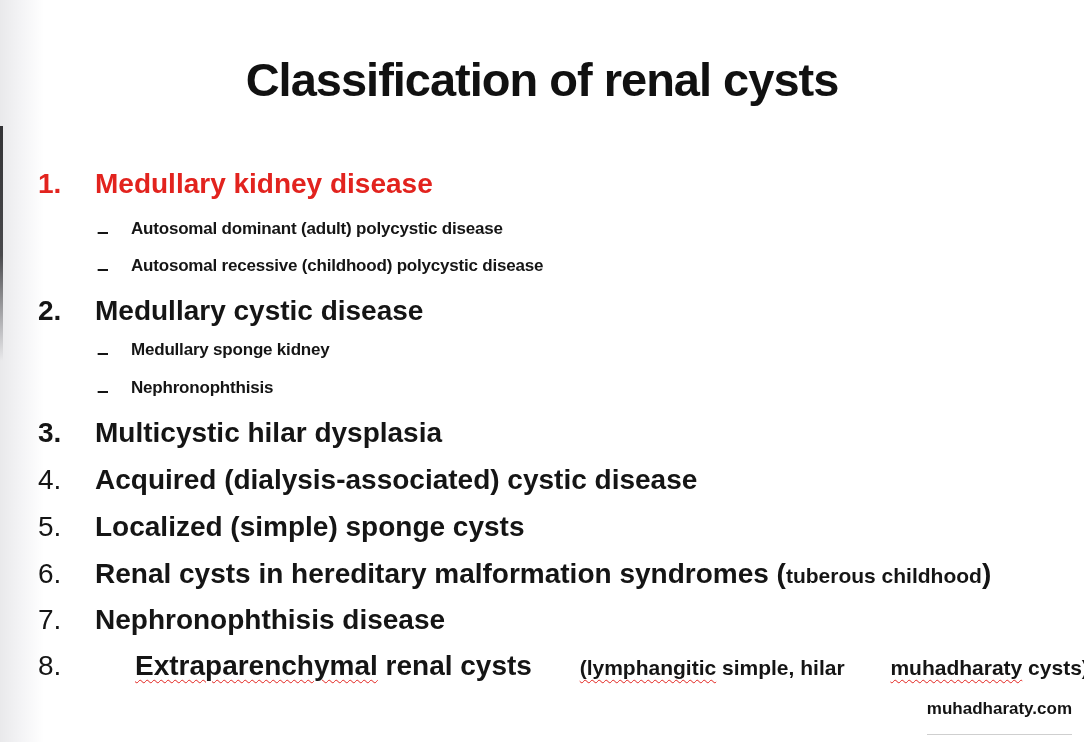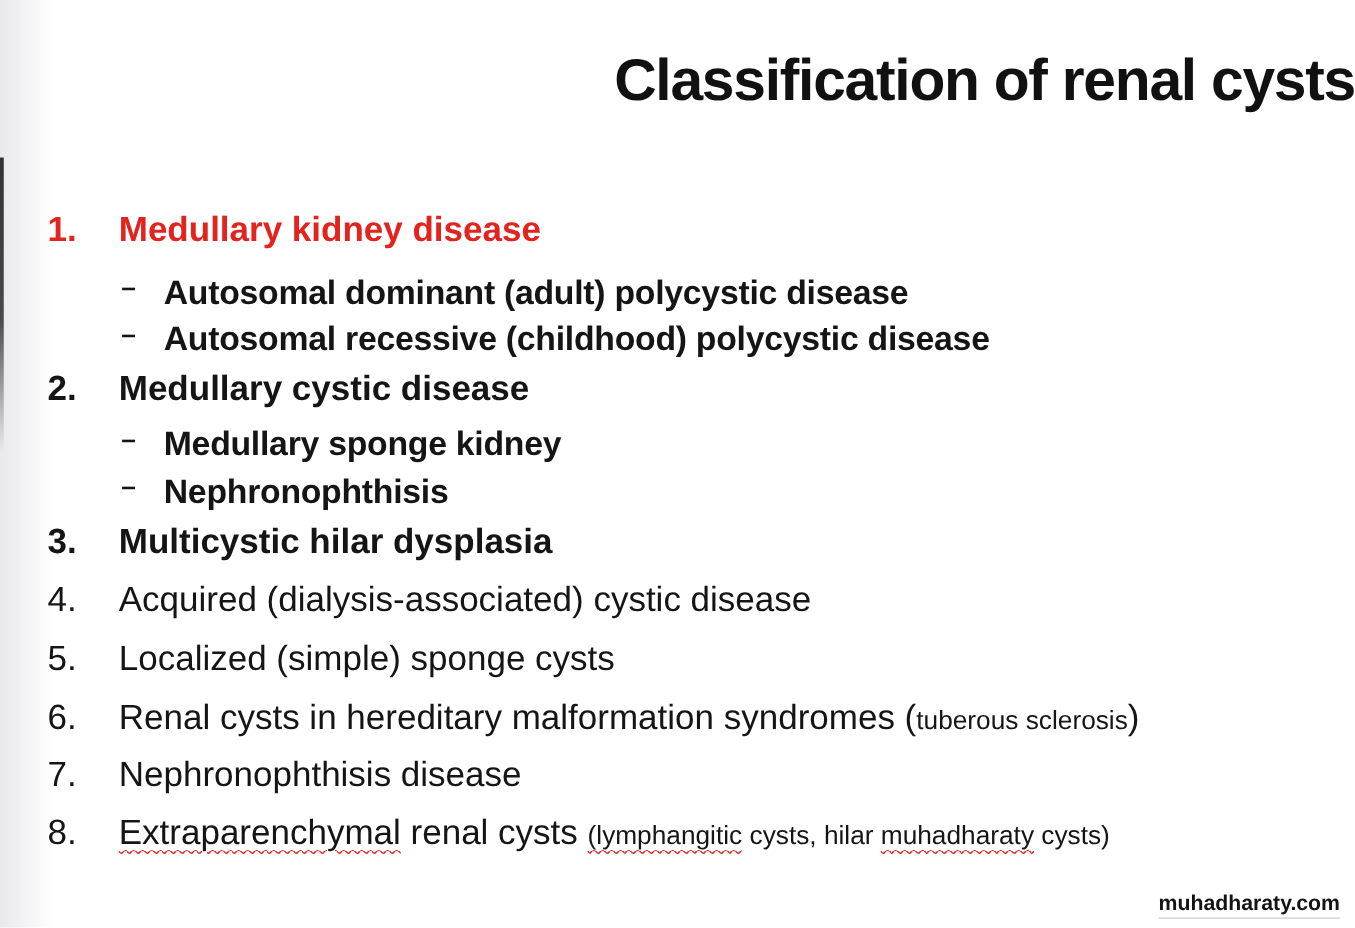--- a/index.html
+++ b/index.html
@@ -20,53 +20,54 @@
     pointer-events: none;
   }
   .edge-line {
     position: absolute; left: 0; top: 126px; width: 3px; height: 235px;
     background: linear-gradient(to bottom,
       rgba(35,35,38,0.92) 0%, rgba(45,45,48,0.85) 55%,
       rgba(90,90,95,0.35) 85%, rgba(120,120,125,0) 100%);
   }
 
   .title {
-    position: absolute; top: 36px; left: 0; width: 100%;
-    text-align: right;
+    position: absolute; top: 52px; left: 0; width: 100%;
+    text-align: center;
     font-size: 47px; font-weight: bold; letter-spacing: -1px;
     color: #111;
   }
 
   .row { position: absolute; left: 0; width: 1040px; white-space: nowrap; }
   .num {
     display: inline-block; position: absolute; left: 38px; width: 50px;
     font-size: 28px;
   }
-  .itm-text { position: absolute; left: 95px; font-size: 28px; }
+  .itm-text { position: absolute; left: 95px; font-size: 28px; font-weight: bold; }
   .red  { color: #e2231e; font-weight: bold; }
   .bold { font-weight: bold; }
 
   .sub-dash { position: absolute; left: 97px; font-size: 21px; font-weight: 600; }
-  .sub-text { position: absolute; left: 131px; font-size: 27px; font-weight: 600; letter-spacing: -0.2px; }
+  .sub-text { position: absolute; left: 131px; font-size: 17px; font-weight: 600; letter-spacing: -0.2px; }
 
   .small-paren { font-size: 21px; }
 
   .squiggle {
     text-decoration: underline;
     text-decoration-style: wavy;
     text-decoration-color: #e2231e;
     text-decoration-thickness: 1px;
     text-underline-offset: 4px;
+    margin-left: 40px;
   }
 
   .watermark {
     position: absolute; right: 12px; bottom: 7px;
     font-size: 17px; font-weight: bold; color: #141414;
     border-bottom: 1px solid #cfcfcf;
-    padding-bottom: 1px;
+    padding-bottom: 15px;
   }
 
   
   #r1  { top: 168px; }
   #r1a { top: 219px; }
   #r1b { top: 256px; }
   #r2  { top: 295px; }
   #r2a { top: 340px; }
   #r2b { top: 378px; }
   #r3  { top: 417px; }
@@ -122,28 +123,28 @@
     <span class="itm-text">Acquired (dialysis-associated) cystic disease</span>
   </div>
 
   <div class="row" id="r5">
     <span class="num">5.</span>
     <span class="itm-text">Localized (simple) sponge cysts</span>
   </div>
 
   <div class="row" id="r6">
     <span class="num">6.</span>
-    <span class="itm-text"><span>Renal cysts in hereditary malformation syndromes </span><span>(</span><span class="small-paren">tuberous sclerosis</span><span>)</span></span>
+    <span class="itm-text"><span>Renal cysts in hereditary malformation syndromes </span><span>(</span><span class="small-paren">tuberous childhood</span><span>)</span></span>
   </div>
 
   <div class="row" id="r7">
     <span class="num">7.</span>
     <span class="itm-text">Nephronophthisis disease</span>
   </div>
 
   <div class="row" id="r8">
     <span class="num">8.</span>
-    <span class="itm-text"><span class="squiggle">Extraparenchymal</span><span> renal cysts </span><span class="small-paren squiggle">(lymphangitic</span><span class="small-paren"> cysts, hilar </span><span class="small-paren squiggle">muhadharaty</span><span class="small-paren"> cysts)</span></span>
+    <span class="itm-text"><span class="squiggle">Extraparenchymal</span><span> renal cysts </span><span class="small-paren squiggle">(lymphangitic</span><span class="small-paren"> simple, hilar </span><span class="small-paren squiggle">muhadharaty</span><span class="small-paren"> cysts)</span></span>
   </div>
 
   <div class="watermark">muhadharaty.com</div>
 
 </div>
 
 </body></html>

